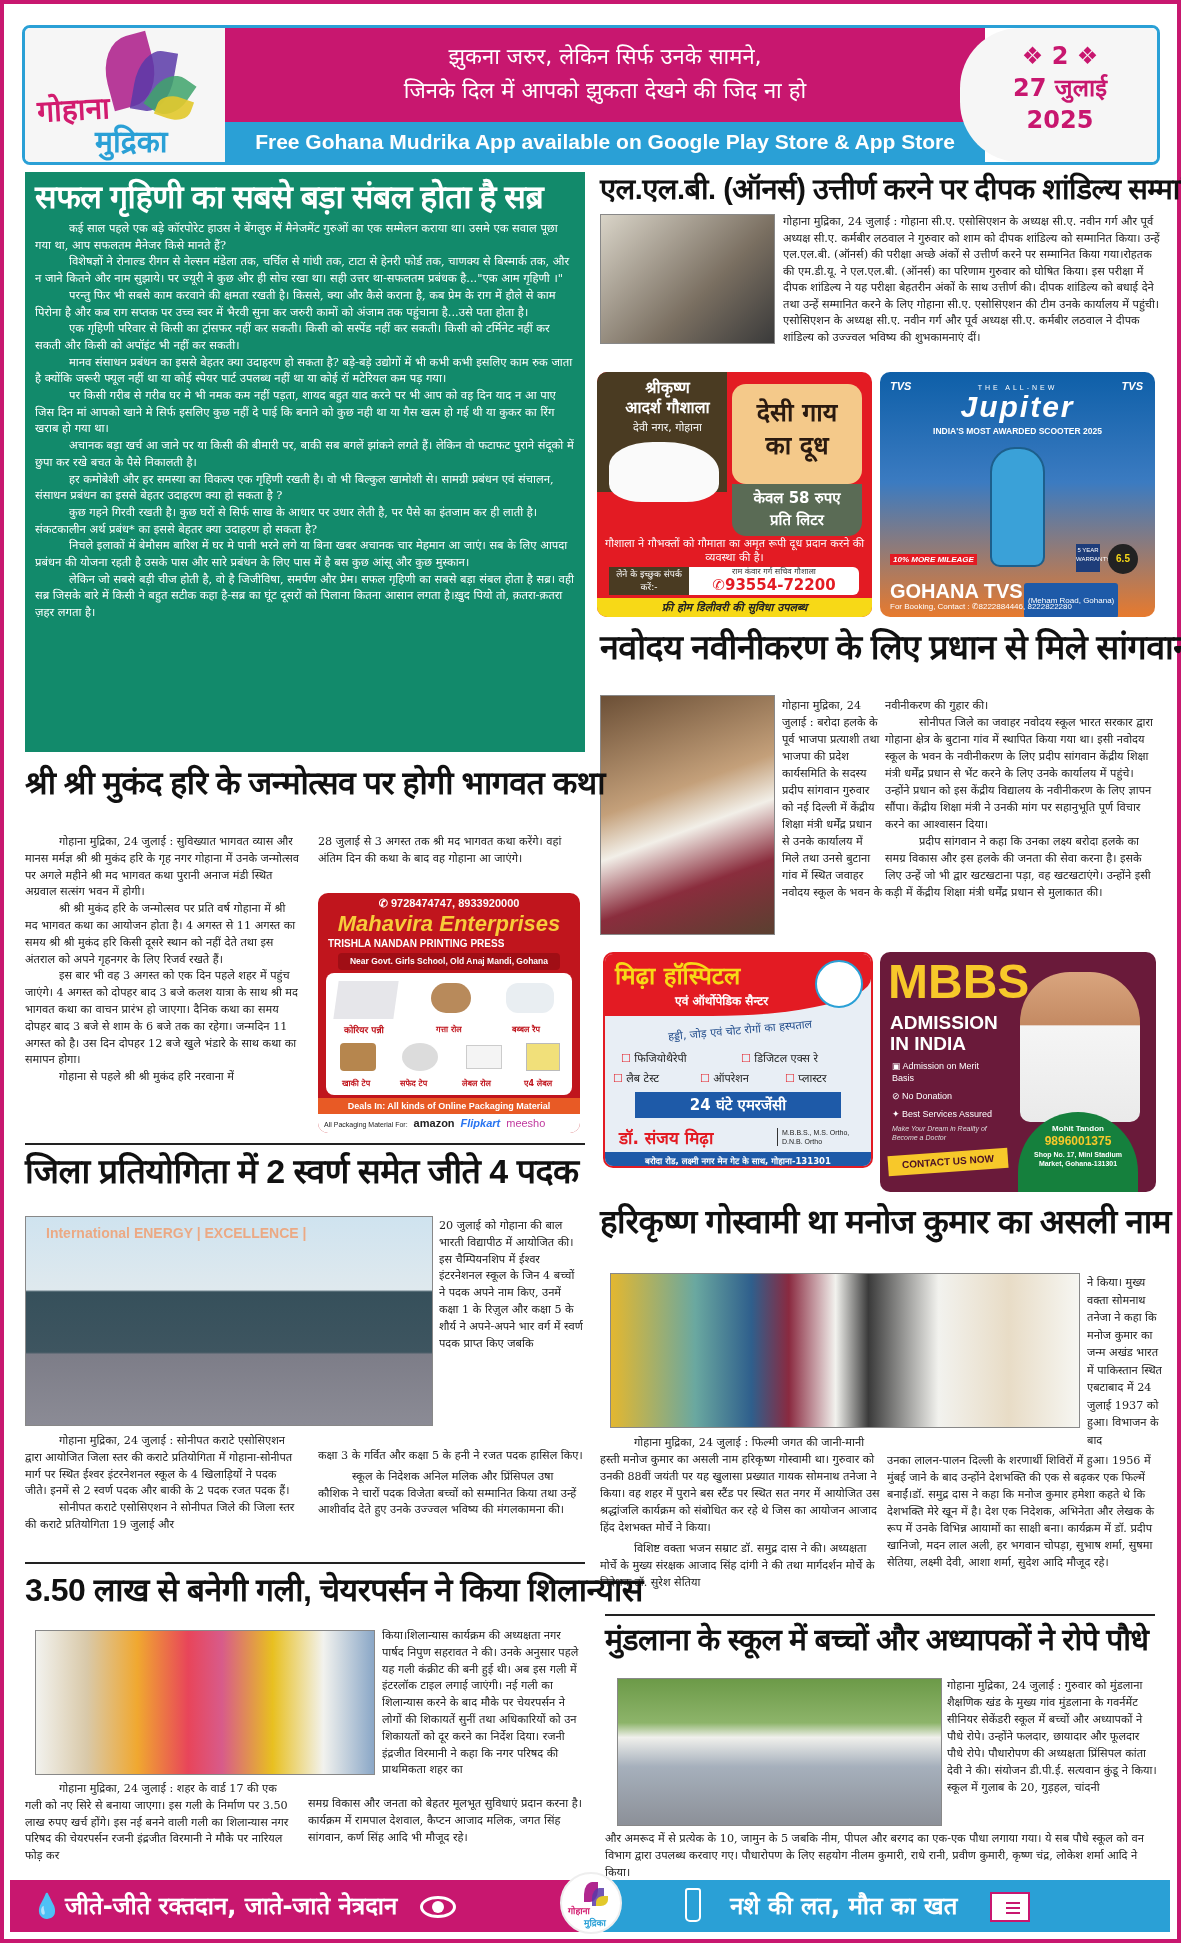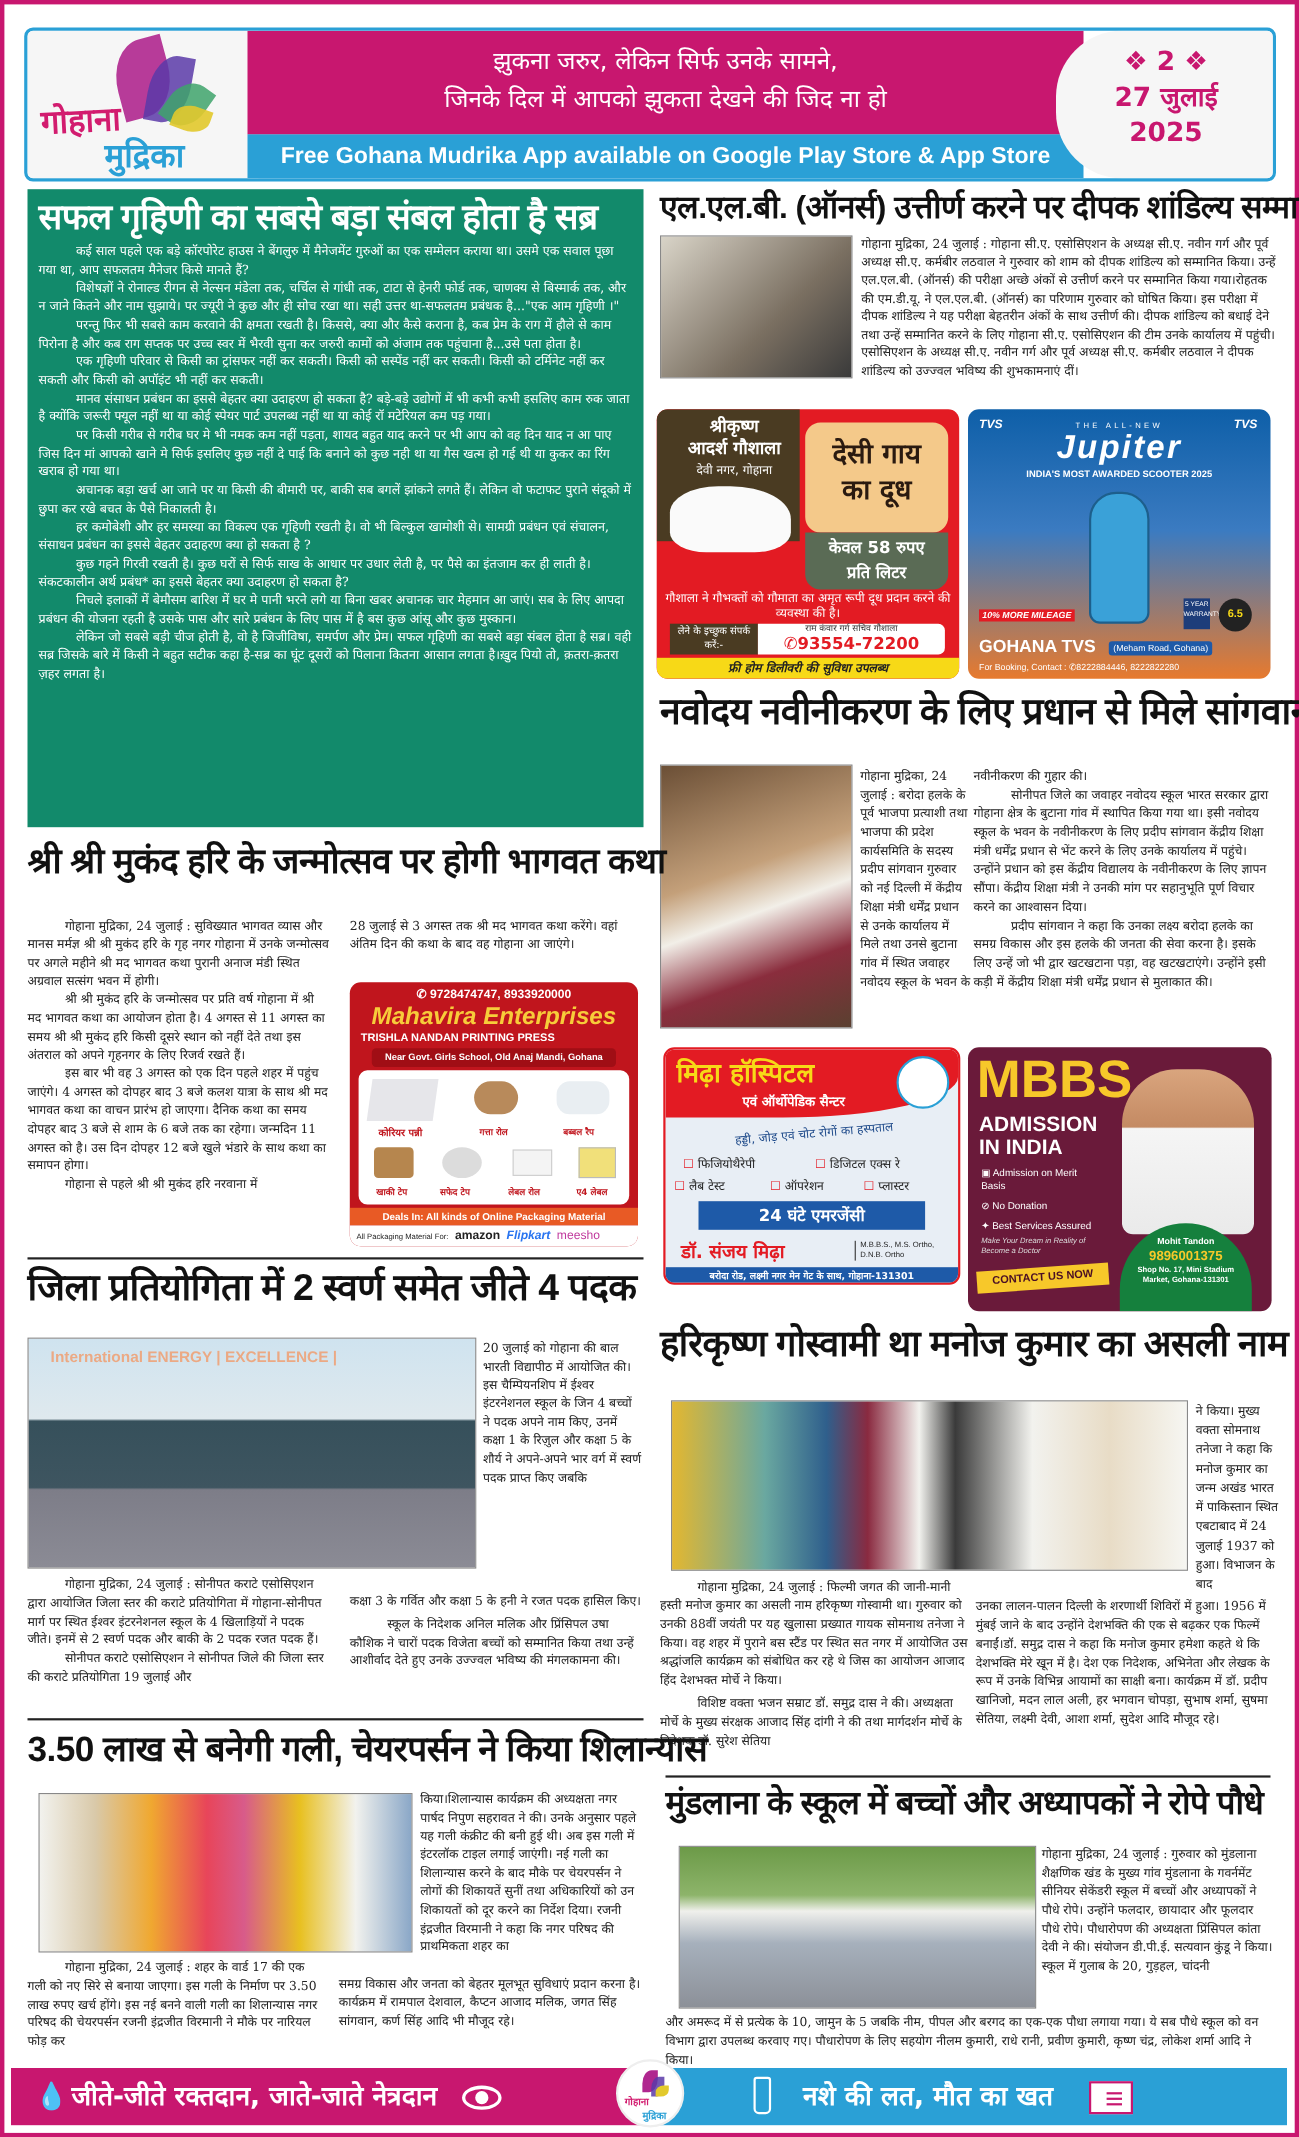--- a/index.html
+++ b/index.html
@@ -122,22 +122,22 @@
 <div class="abs ad ad-tvs">
   <div class="abs" style="left:10px;top:8px;color:#fff;font-family:'Liberation Sans',sans-serif;font-weight:bold;font-style:italic;font-size:11px;">TVS</div>
   <div class="abs" style="right:12px;top:8px;color:#fff;font-family:'Liberation Sans',sans-serif;font-weight:bold;font-style:italic;font-size:11px;">TVS</div>
   <div class="abs" style="left:0;top:12px;width:275px;text-align:center;color:#fff;font-size:7px;letter-spacing:3px;font-family:'Liberation Sans',sans-serif;">THE ALL-NEW</div>
   <div class="abs" style="left:0;top:18px;width:275px;text-align:center;color:#fff;font-family:'Liberation Sans',sans-serif;font-weight:bold;font-style:italic;font-size:30px;letter-spacing:2px;">Jupiter</div>
   <div class="abs" style="left:0;top:54px;width:275px;text-align:center;color:#fff;font-family:'Liberation Sans',sans-serif;font-weight:bold;font-size:8.5px;">INDIA'S MOST AWARDED SCOOTER 2025</div>
   <div class="abs" style="left:110px;top:75px;width:55px;height:120px;background:#3aa1d8;border-radius:25px 25px 10px 10px;border:2px solid #1d5f8c;"></div>
   <div class="abs" style="left:10px;top:182px;background:#e31b23;color:#fff;font-family:'Liberation Sans',sans-serif;font-weight:bold;font-style:italic;font-size:8px;padding:1px 3px;">10% MORE MILEAGE</div>
   <div class="abs" style="left:196px;top:172px;width:24px;height:28px;background:#1e3d7a;color:#fff;font-size:6px;text-align:center;font-family:'Liberation Sans',sans-serif;line-height:9px;padding-top:2px;">5 YEAR WARRANTY</div>
   <div class="abs" style="left:228px;top:172px;width:30px;height:30px;border-radius:50%;background:#222;color:#f7d917;font-size:10px;font-weight:bold;text-align:center;line-height:30px;font-family:'Liberation Sans',sans-serif;">6.5</div>
-  <div class="abs" style="left:10px;top:208px;color:#fff;font-family:'Liberation Sans',sans-serif;font-weight:bold;font-size:16px;">GOHANA TVS</div>
-  <div class="abs" style="left:128px;top:211px;background:#1e5aa8;color:#fff;font-family:'Liberation Sans',sans-serif;font-size:8px;padding:2px 4px;border-radius:3px;text-align:right;">(Meham Road, Gohana)</div>
+  <div class="abs" style="left:10px;top:208px;color:#fff;font-family:'Liberation Sans',sans-serif;font-weight:bold;font-size:20px;">GOHANA TVS</div>
+  <div class="abs" style="left:144px;top:211px;background:#1e5aa8;color:#fff;font-family:'Liberation Sans',sans-serif;font-size:8px;padding:13px 4px;border-radius:3px;text-align:right;">(Meham Road, Gohana)</div>
   <div class="abs" style="left:10px;top:230px;color:#fff;font-family:'Liberation Sans',sans-serif;font-size:8px;">For Booking, Contact : ✆8222884446, 8222822280</div>
 </div>
 
 <div class="abs" style="left:600px;top:625px;width:560px;">
   <div class="headline" style="font-size:34px;line-height:44px;">नवोदय नवीनीकरण के लिए प्रधान से मिले सांगवान</div>
   <div class="photo" style="position:absolute;left:0;top:70px;width:175px;height:240px;background:linear-gradient(160deg,#6b4f36 0%,#c4a07a 40%,#f2efe8 55%,#8a2d3d 75%,#5a4030);"></div>
   <div class="body-text" style="position:absolute;left:182px;top:72px;width:100px;line-height:17px;">गोहाना मुद्रिका, 24 जुलाई : बरोदा हलके के पूर्व भाजपा प्रत्याशी तथा भाजपा की प्रदेश कार्यसमिति के सदस्य प्रदीप सांगवान गुरुवार को नई दिल्ली में केंद्रीय शिक्षा मंत्री धर्मेंद्र प्रधान से उनके कार्यालय में मिले तथा उनसे बुटाना गांव में स्थित जवाहर नवोदय स्कूल के भवन के</div>
   <div class="body-text" style="position:absolute;left:285px;top:72px;width:272px;line-height:17px;">
     <div>नवीनीकरण की गुहार की।</div>
     <p>सोनीपत जिले का जवाहर नवोदय स्कूल भारत सरकार द्वारा गोहाना क्षेत्र के बुटाना गांव में स्थापित किया गया था। इसी नवोदय स्कूल के भवन के नवीनीकरण के लिए प्रदीप सांगवान केंद्रीय शिक्षा मंत्री धर्मेंद्र प्रधान से भेंट करने के लिए उनके कार्यालय में पहुंचे। उन्होंने प्रधान को इस केंद्रीय विद्यालय के नवीनीकरण के लिए ज्ञापन सौंपा। केंद्रीय शिक्षा मंत्री ने उनकी मांग पर सहानुभूति पूर्ण विचार करने का आश्वासन दिया।</p>

